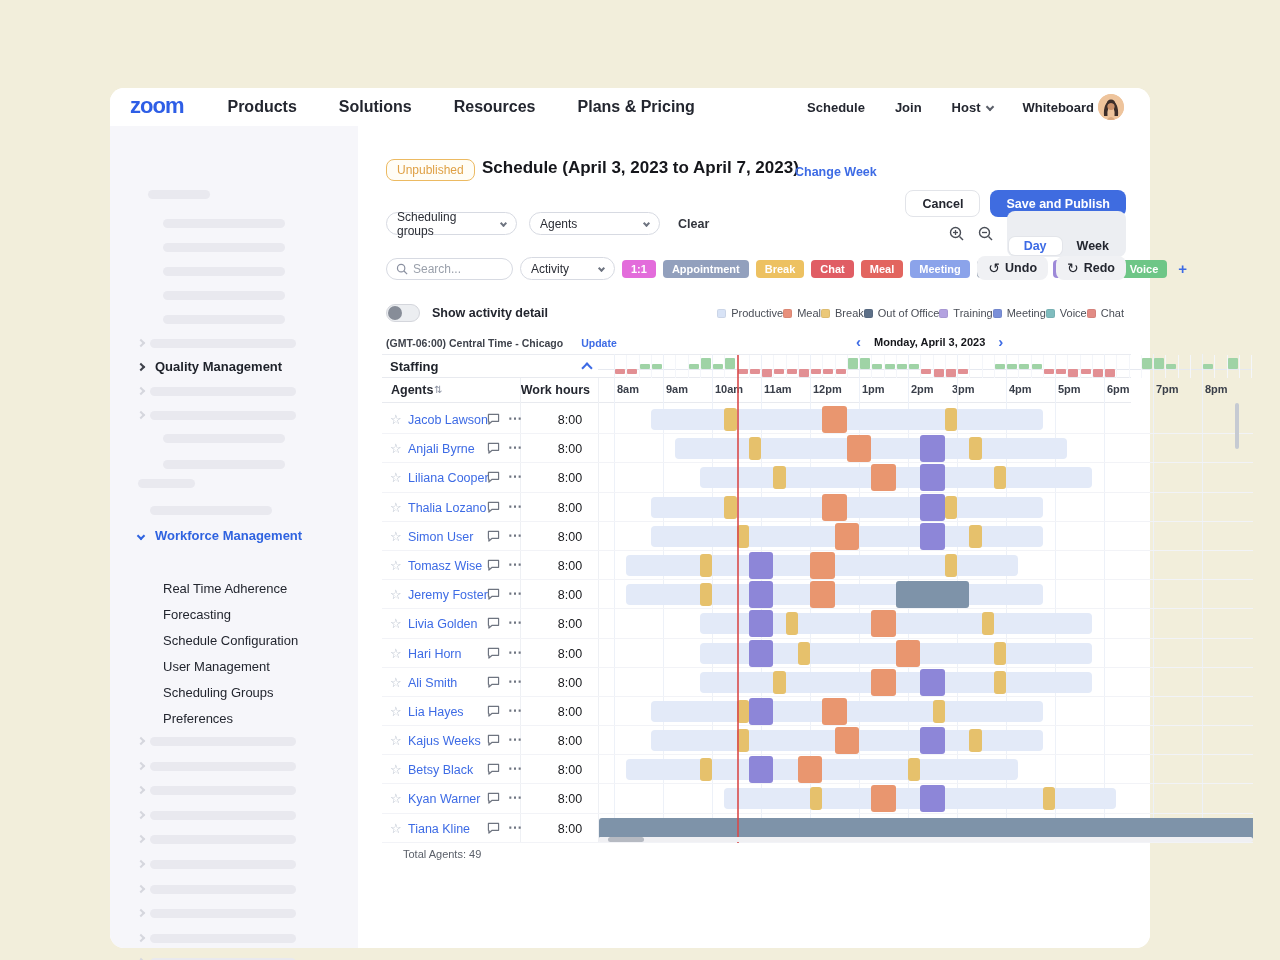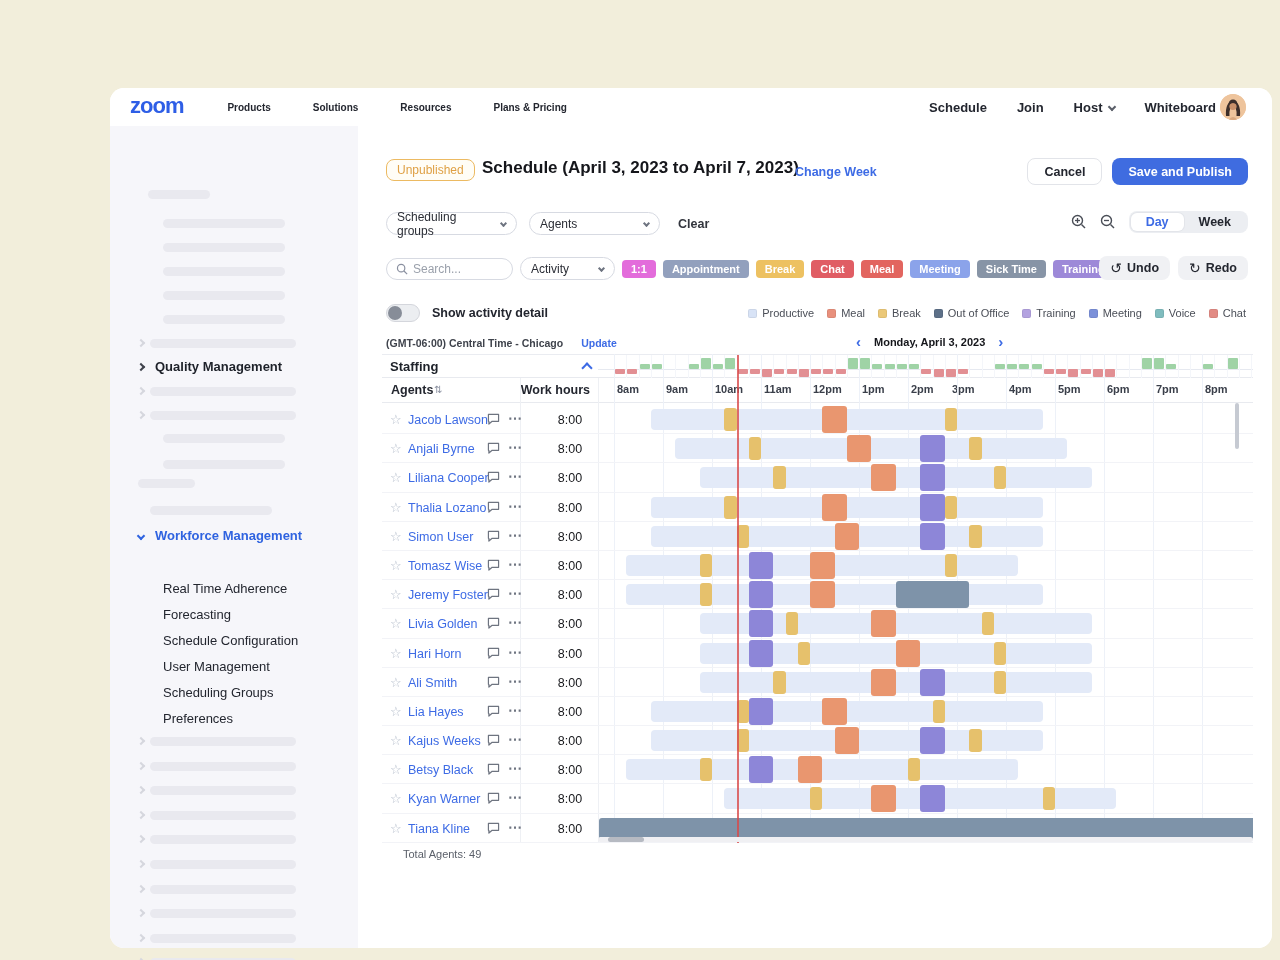--- a/index.html
+++ b/index.html
@@ -1,24 +1,24 @@
 <!DOCTYPE html>
 <html><head>
 <meta charset="utf-8">
 <style>
   * { margin:0; padding:0; box-sizing:border-box; }
   html,body { width:1280px; height:960px; overflow:hidden; }
   body { background:#f2eedb; font-family:"Liberation Sans",sans-serif; position:relative; }
-  #window { position:absolute; left:110px; top:88px; width:1162px; height:860px; background:#fff; border-radius:14px; }
+  #window { position:absolute; left:110px; top:88px; width:1040px; height:860px; background:#fff; border-radius:14px; }
 
   
   #topnav { position:absolute; left:0; top:0; right:0; height:38px; background:#fff; border-radius:14px 14px 0 0; display:flex; align-items:center; padding:0 26px 0 20px; }
   #logo { font-size:22px; font-weight:800; color:#2e5ee6; letter-spacing:-1px; line-height:1; margin-top:-3px; }
   .nav-left { display:flex; gap:42px; margin-left:44px; }
-  .nav-left .nav-item { font-size:10px; font-weight:600; color:#23262f; cursor:pointer; }
+  .nav-left .nav-item { font-size:16px; font-weight:600; color:#23262f; cursor:pointer; }
   .nav-right { display:flex; gap:30px; margin-left:auto; align-items:center; }
   .nav-right .nav-item { font-size:13px; font-weight:600; color:#23262f; cursor:pointer; display:flex; align-items:center; gap:6px; }
   #avatar { width:26px; height:26px; border-radius:50%; background:#eec49c; overflow:hidden; margin-left:4px; }
 
   .chev { display:inline-block; width:6px; height:6px; border-right:2px solid #5a5e68; border-bottom:2px solid #5a5e68; }
   .chev.r { transform:rotate(-45deg); }
   .chev.d { transform:rotate(45deg); }
 
   
   #sidebar { position:absolute; left:0; top:38px; bottom:0; width:248px; background:#f6f6fa; border-radius:0 0 0 14px; }
@@ -31,46 +31,46 @@
   #active-item { position:absolute; left:0; right:0; top:421px; height:28px; background:#3f6ce0; color:#fff; font-size:13px; line-height:28px; padding-left:53px; cursor:pointer; }
   .menu-item { position:absolute; left:53px; height:26px; line-height:26px; font-size:13px; color:#23262f; cursor:pointer; }
 
   
   #main { position:absolute; left:248px; top:38px; right:0; bottom:0; background:#fff; border-radius:0 0 14px 0; }
 
   #hdr-badge { position:absolute; left:28px; top:33px; border:1px solid #ecba62; color:#dfa045; background:#fffdf6; font-size:12px; padding:3px 10px; border-radius:8px; }
   #hdr-title { position:absolute; left:124px; top:32px; font-size:17px; font-weight:700; color:#15161b; }
   #hdr-week { position:absolute; left:437px; top:39px; font-size:12.5px; font-weight:600; color:#3d6be5; cursor:pointer; }
   #hdr-actions { position:absolute; right:24px; top:32px; display:flex; gap:10px; }
-  .btn { height:27px; display:flex; align-items:center; padding:0 16px; border-radius:8px; font-size:12.5px; font-weight:600; cursor:pointer; }
+  .btn { height:27px; display:flex; align-items:center; padding:0 16px; border-radius:8px; font-size:12.5px; font-weight:600; cursor:pointer;margin-top:32px; }
   #btn-cancel { background:#fff; border:1px solid #e2e4e9; color:#23262f; }
   #btn-save { background:#3f6ce0; color:#fff; }
 
   #filter-row { position:absolute; left:28px; top:86px; display:flex; align-items:center; gap:12px; }
   .select { height:23px; border:1px solid #d7dae2; border-radius:12px; background:#fff; display:flex; align-items:center; justify-content:space-between; padding:0 10px; font-size:12px; color:#2a2d35; cursor:pointer; }
   .select .chev { width:5px; height:5px; border-color:#6e7480; margin-left:8px; }
   #clear-link { font-size:12.5px; font-weight:600; color:#33363e; margin-left:6px; cursor:pointer; }
   #view-controls { position:absolute; right:24px; top:85px; display:flex; align-items:center; gap:13px; }
   #segmented { background:#eceef2; border-radius:8px; padding:2px; display:flex; }
-  .seg-opt { font-size:12.5px; font-weight:600; padding:2px 15px; border-radius:6px; cursor:pointer; color:#23262f; }
+  .seg-opt { font-size:12.5px; font-weight:600; padding:2px 15px; border-radius:6px; cursor:pointer; color:#23262f;margin-top:24px; }
   .seg-opt.active { background:#fff; color:#3d6be5; box-shadow:0 0 0 1px #e3e5ea; }
 
   #chips-row { position:absolute; left:28px; top:131px; display:flex; align-items:center; gap:7px; }
   #search-box { width:127px; height:22px; border:1px solid #d7dae2; border-radius:11px; display:flex; align-items:center; gap:5px; padding:0 9px; color:#9aa0ab; font-size:12px; }
   .chip { font-size:11px; font-weight:600; color:#fff; padding:3px 9px; border-radius:4px; cursor:pointer; white-space:nowrap; }
   #chip-add { color:#3d6be5; font-size:15px; font-weight:700; margin:0 4px; cursor:pointer; }
   #undo-redo { position:absolute; right:24px; top:130px; display:flex; gap:8px; }
   .ur-btn { background:#f0f1f4; border-radius:8px; height:24px; display:flex; align-items:center; gap:5px; padding:0 11px; font-size:12.5px; font-weight:700; color:#23262f; cursor:pointer; }
   .ur-btn .g { font-size:14px; font-weight:400; }
 
   #toggle-row { position:absolute; left:28px; top:178px; display:flex; align-items:center; gap:12px; }
   #toggle { width:34px; height:18px; border-radius:10px; background:#eceef1; border:1px solid #d4d6dc; position:relative; cursor:pointer; }
   #toggle .knob { position:absolute; left:1px; top:1px; width:14px; height:14px; border-radius:50%; background:#878d98; }
   #toggle-label { font-size:12.5px; font-weight:600; color:#23262f; }
-  #legend { position:absolute; right:26px; top:181px; display:flex; gap:13px; }
+  #legend { position:absolute; right:26px; top:181px; display:flex; }
   .leg-item { display:flex; align-items:center; gap:5px; font-size:11px; color:#4a4e57; }
   .leg-sw { width:9px; height:9px; border-radius:2px; box-shadow:inset 0 0 0 1px rgba(0,0,0,.06); }
 
   #tz-row { position:absolute; left:28px; top:211px; display:flex; gap:18px; align-items:baseline; }
   #tz-label { font-size:10.5px; font-weight:700; color:#3f434c; }
   #tz-update { font-size:10.5px; font-weight:600; color:#3d6be5; cursor:pointer; }
   #date-nav { position:absolute; left:498px; top:208px; display:flex; align-items:center; gap:13px; }
   #date-nav .arrow { color:#3d6be5; font-size:15px; font-weight:700; cursor:pointer; line-height:1; }
   #date-label { font-size:11px; font-weight:700; color:#15161b; }
 

